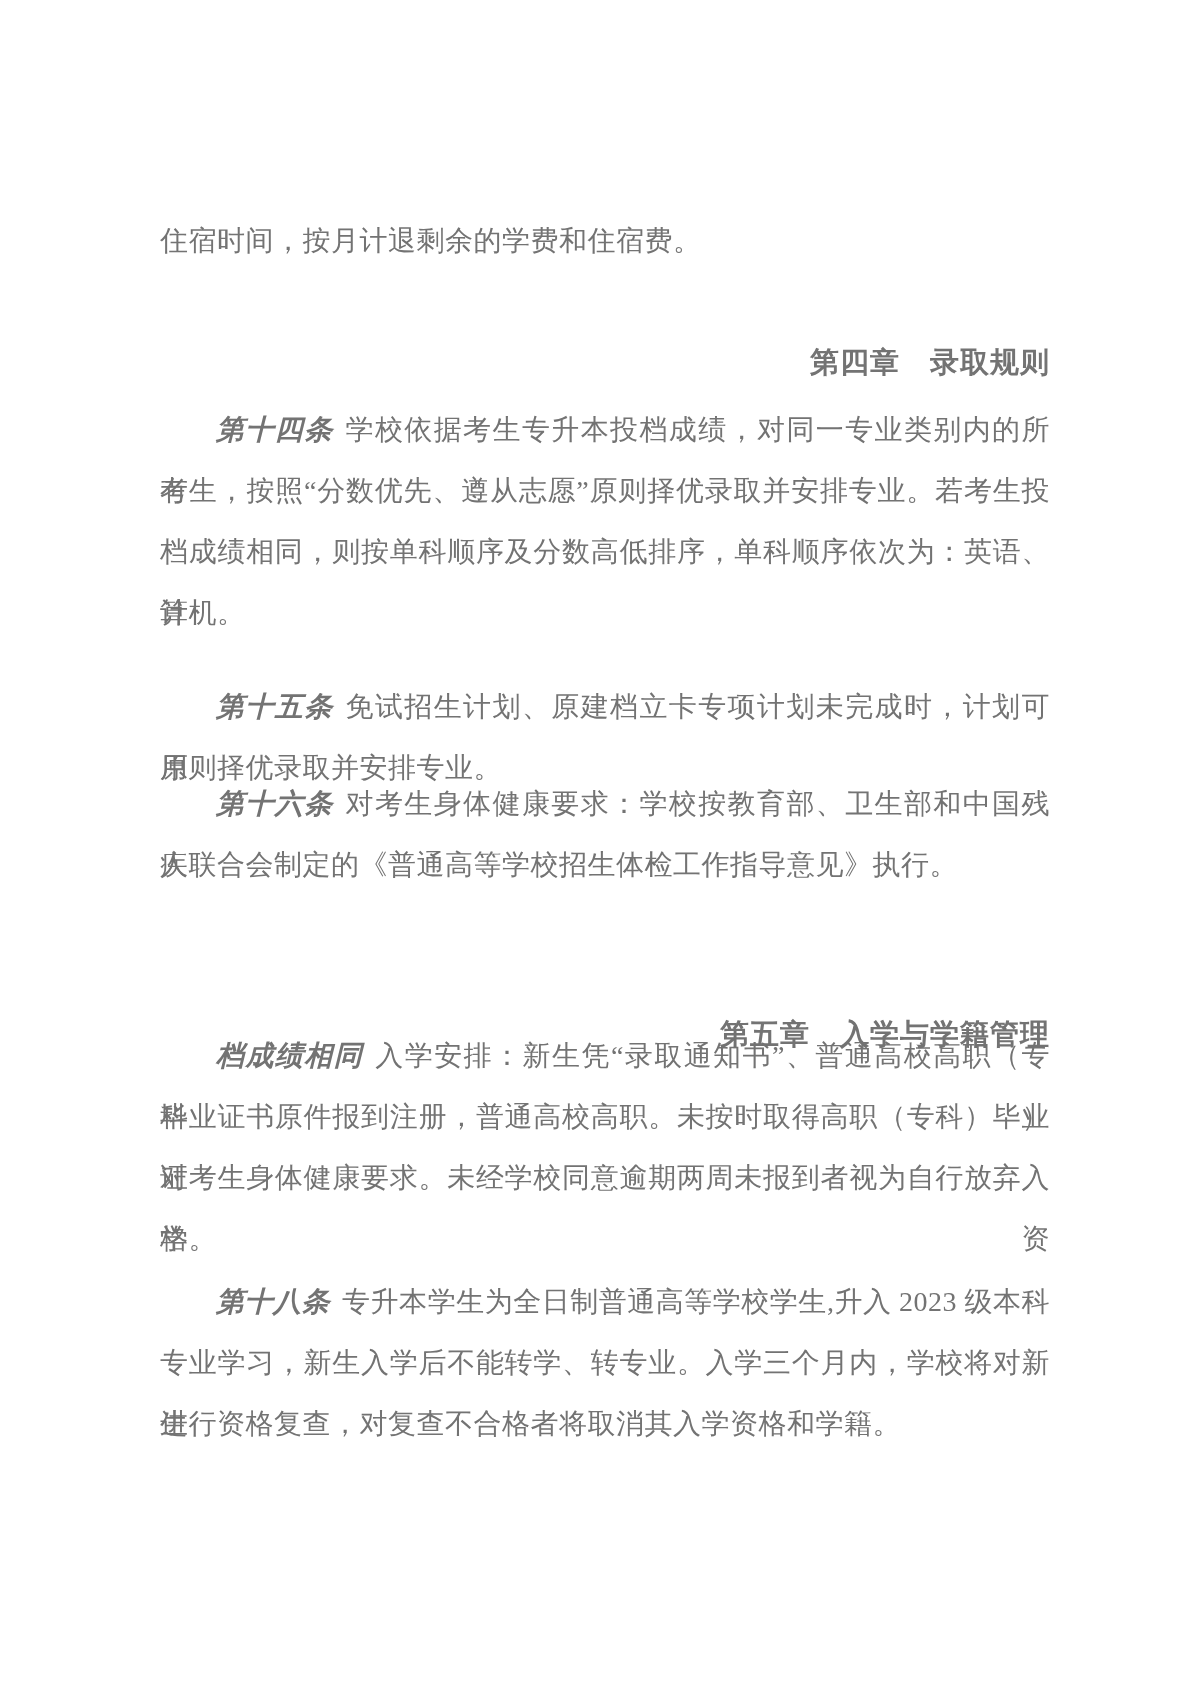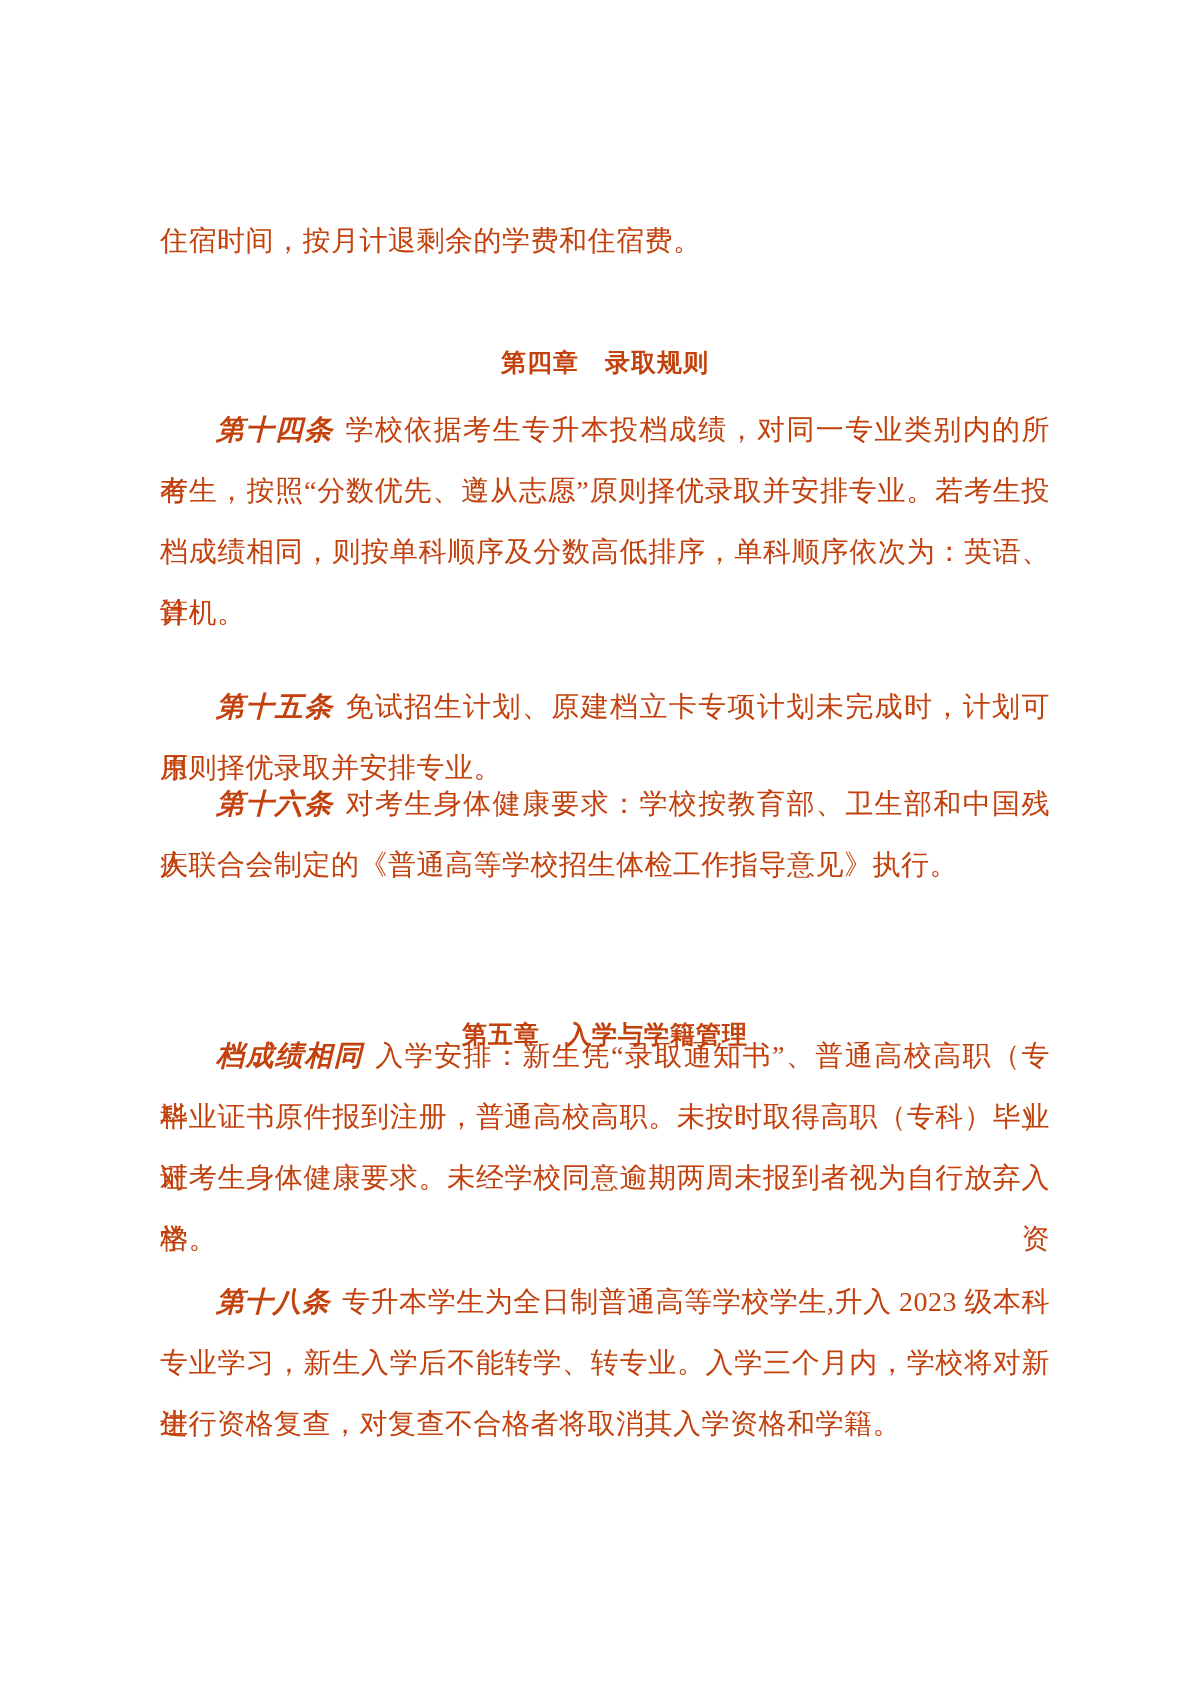--- a/index.html
+++ b/index.html
@@ -5,21 +5,21 @@
   html, body {
     margin: 0;
     padding: 0;
     background: #ffffff;
   }
   .page {
     position: relative;
     width: 1191px;
     height: 1684px;
     background: #ffffff;
-    color: #c2410c;
+    color: #737373;
     font-family: "Liberation Serif", "DejaVu Serif", serif;
     overflow: hidden;
   }
   .block {
     position: absolute;
     left: 160px;
     width: 890px;
   }
   .line {
     height: 61px;
@@ -42,23 +42,23 @@
     font-weight: bold;
     margin-right: 12px;
     font-style: italic;
   }
   .chapter-heading {
     position: absolute;
     left: 160px;
     width: 890px;
     height: 61px;
     line-height: 61px;
-    font-size: 25px;
+    font-size: 29px;
     font-weight: bold;
-    text-align: center;
+    text-align: right;
     letter-spacing: 1px;
   }
 </style>
 </head>
 <body>
 
 <div class="page">
 
   <div class="block" style="top:210px">
     <div class="line">住宿时间，按月计退剩余的学费和住宿费。</div>

